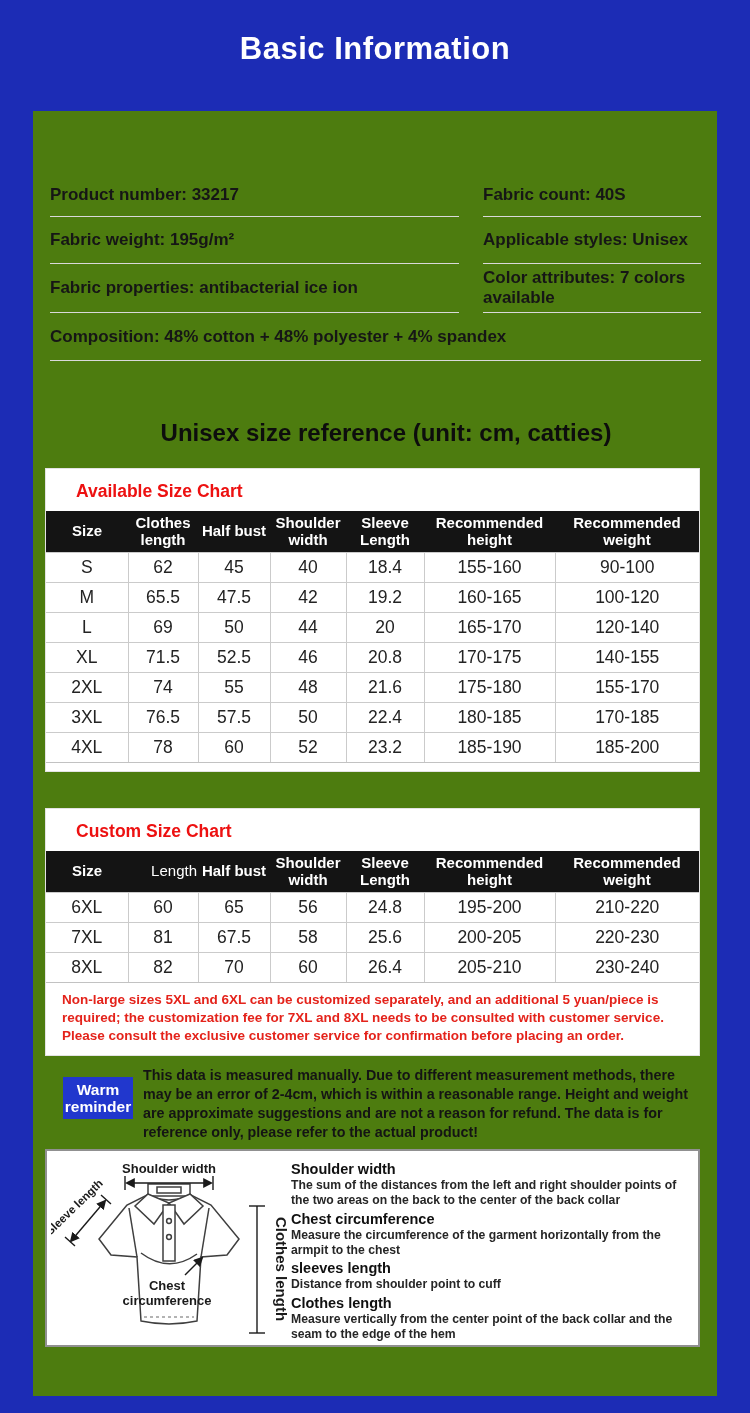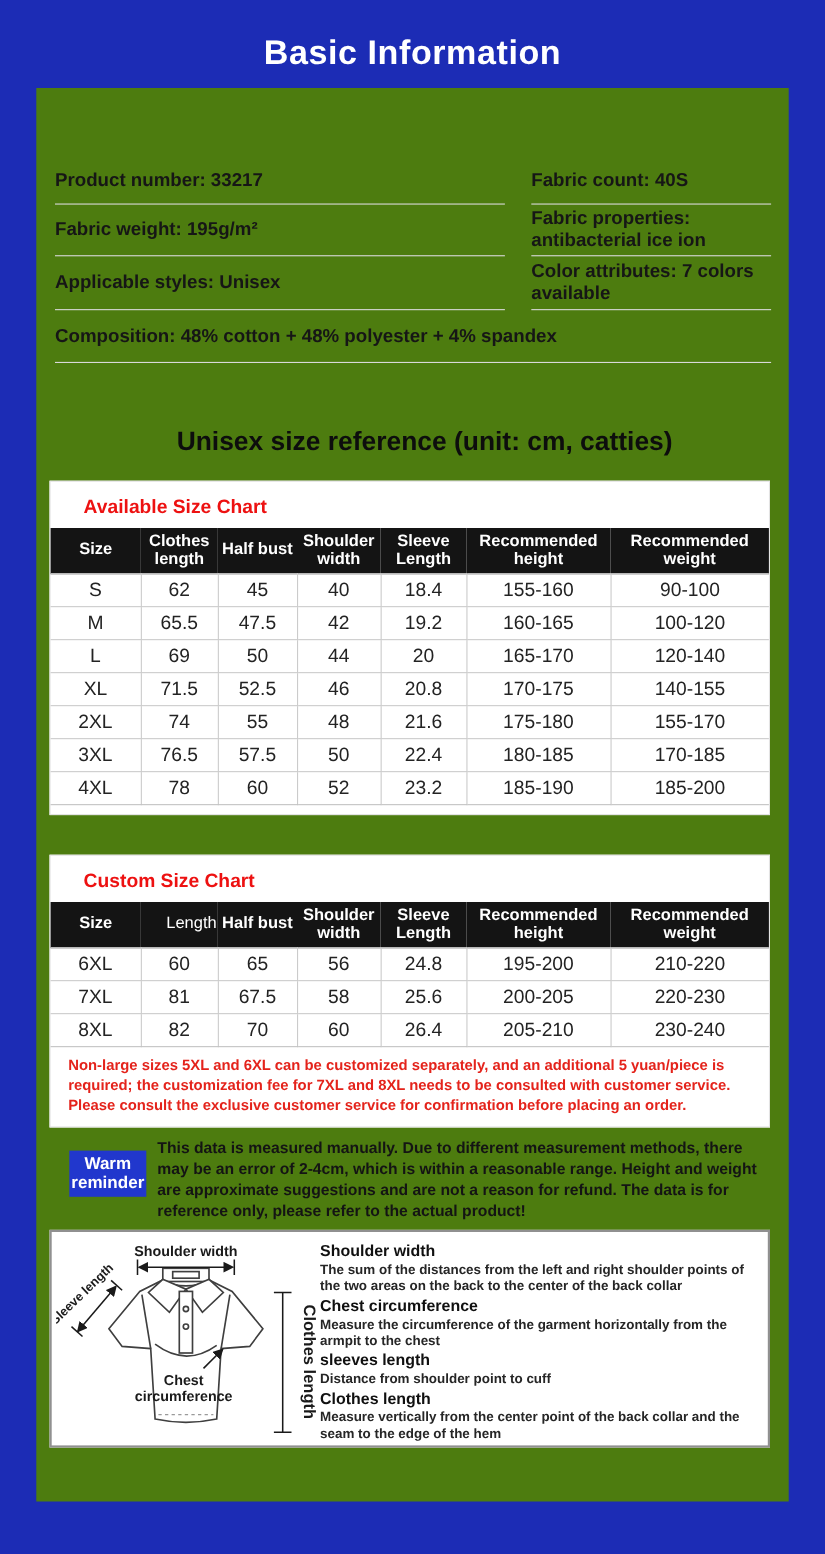--- a/index.html
+++ b/index.html
@@ -4,21 +4,21 @@
 <style>
   * { box-sizing: border-box; }
   html,body { margin:0; padding:0; }
   body {
     width:750px; height:1413px;
     background:#1c2cb5;
     font-family:"Liberation Sans", sans-serif;
     overflow:hidden;
   }
   .page-header{
-    height:80px; display:flex; align-items:flex-end; justify-content:center;
+    height:111px; display:flex; align-items:center; justify-content:center;
   }
   .page-header h1{
     margin:0 0 14px 0; color:#ffffff; font-size:31px; font-weight:bold; letter-spacing:0.5px;
   }
   .card{
     margin:0 33px; width:684px; height:1285px; background:#4d7c0f; overflow:hidden;
   }
   
   .info{
     margin:62px 16px 0 17px;
@@ -114,22 +114,22 @@
 <div class="page-header">
   <h1>Basic Information</h1>
 </div>
 
 <div class="card">
 
   <div class="info">
     <div class="cell">Product number: 33217</div>
     <div class="cell">Fabric count: 40S</div>
     <div class="cell">Fabric weight: 195g/m²</div>
+    <div class="cell">Applicable styles: Unisex</div>
     <div class="cell">Fabric properties: antibacterial ice ion</div>
-    <div class="cell">Applicable styles: Unisex</div>
     <div class="cell">Color attributes: 7 colors available</div>
     <div class="cell full">Composition: 48% cotton + 48% polyester + 4% spandex</div>
   </div>
 
   <div class="section-title">Unisex size reference (unit: cm, catties)</div>
 
   <div class="container first">
     <div class="chart-title">Available Size Chart</div>
     <table class="size-table">
       <thead>

